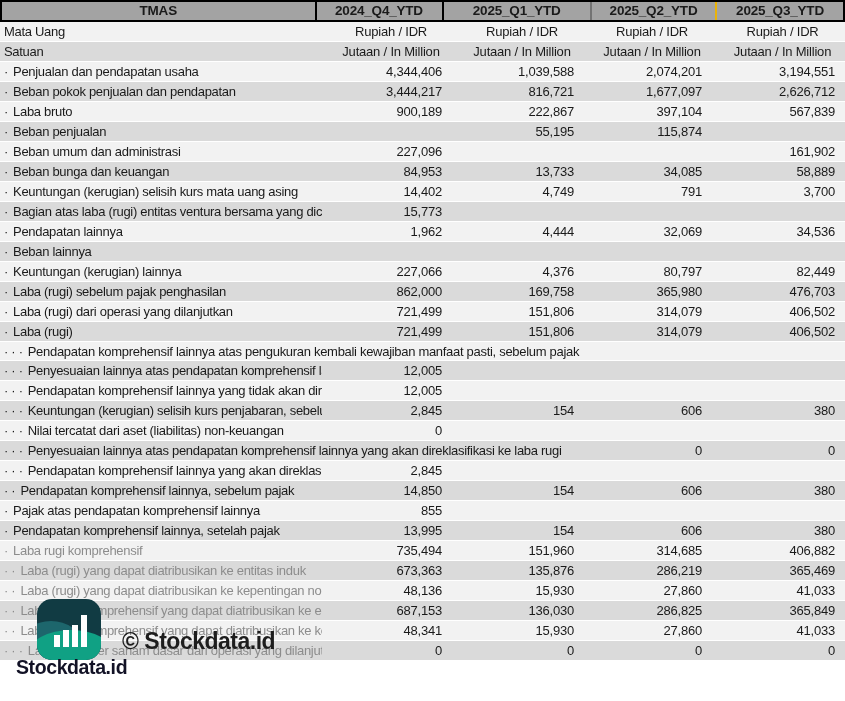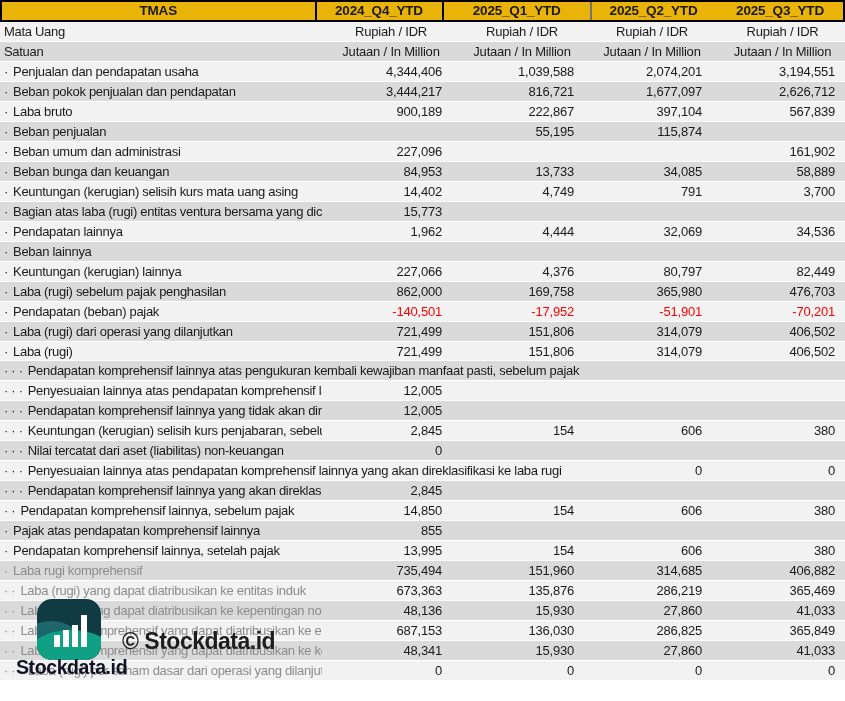--- a/index.html
+++ b/index.html
@@ -4,21 +4,21 @@
 <style>
   html,body{margin:0;padding:0;}
   body{
     width:845px;height:701px;position:relative;overflow:hidden;
     background:#ffffff;color:#1a1a1a;
     font-family:"Liberation Sans",sans-serif;
   }
   
   .header-row{
     display:flex;height:22px;box-sizing:border-box;
-    border:2px solid #000;background:#eab308;
+    border:2px solid #000;background:#a3a3a3;
   }
   .hcell{
     box-sizing:border-box;font-weight:bold;font-size:13.5px;line-height:17px;
     text-align:center;letter-spacing:-0.2px;white-space:nowrap;overflow:hidden;
   }
   .hcell.c0{width:320px;}
   .hcell.c1{width:130px;border-left:2px solid #000;}
   .hcell.c2{width:152px;border-left:2px solid #000;}
   .hcell.c3{width:128px;border-left:2px solid #737373;}
   .hcell.c4{width:131px;border-left:2px solid #eab308;}
@@ -229,31 +229,20 @@
   </div>
       <div class="row">
     <div class="cell-label">
       <span class="bullet">·</span><span class="lbl">Laba (rugi) sebelum pajak penghasilan</span>
     </div>
     <div class="vals">
       <div class="val v0">862,000</div>
       <div class="val v1">169,758</div>
       <div class="val v2">365,980</div>
       <div class="val v3">476,703</div>
-    </div>
-  </div>
-      <div class="row">
-    <div class="cell-label">
-      <span class="bullet">·</span><span class="lbl">Pendapatan (beban) pajak</span>
-    </div>
-    <div class="vals">
-      <div class="val v0 neg">-140,501</div>
-      <div class="val v1 neg">-17,952</div>
-      <div class="val v2 neg">-51,901</div>
-      <div class="val v3 neg">-70,201</div>
     </div>
   </div>
       <div class="row">
     <div class="cell-label">
       <span class="bullet">·</span><span class="lbl">Laba (rugi) dari operasi yang dilanjutkan</span>
     </div>
     <div class="vals">
       <div class="val v0">721,499</div>
       <div class="val v1">151,806</div>
       <div class="val v2">314,079</div>

